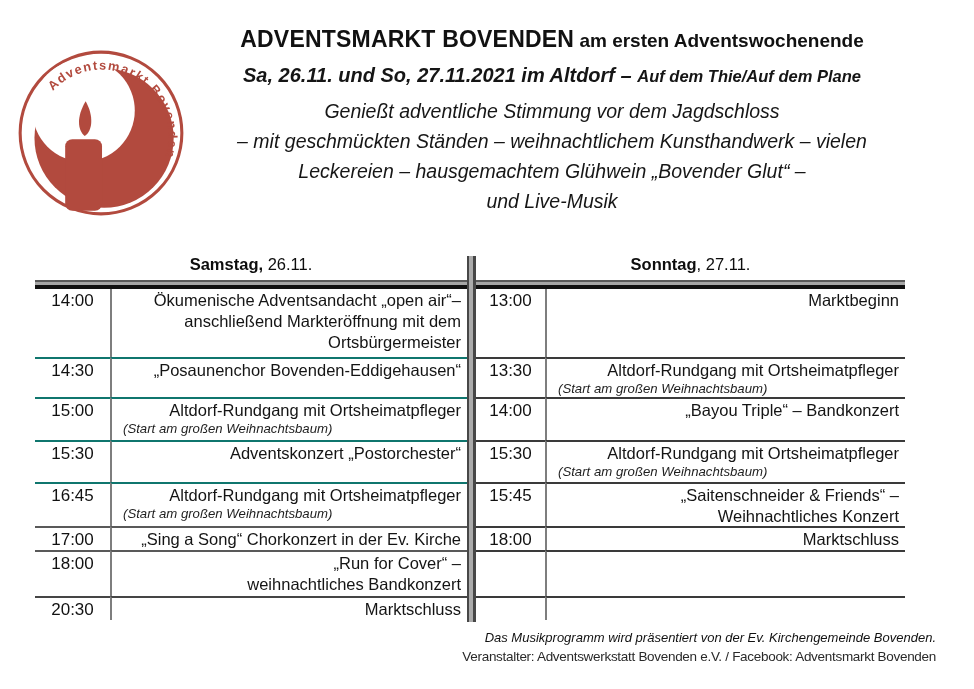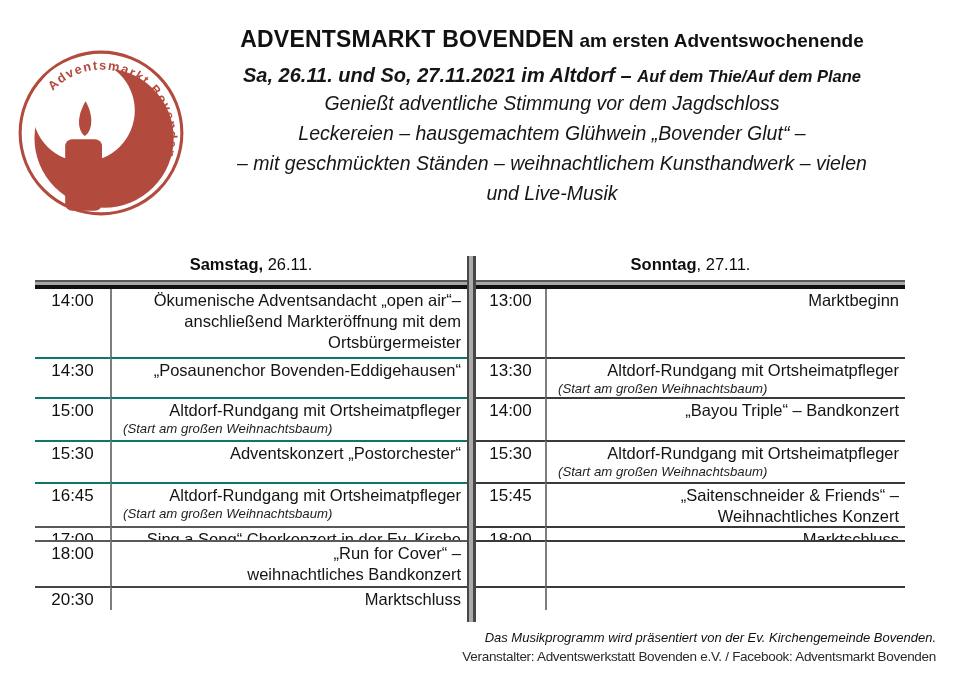--- a/index.html
+++ b/index.html
@@ -13,39 +13,39 @@
   .logo { position:absolute; left:14px; top:46px; width:174px; height:174px; }
 
   
   .header-block { position:absolute; left:140px; top:26px; width:824px; text-align:center; }
   .title-line { white-space:nowrap; }
   .title-main { font-size:23px; font-weight:bold; letter-spacing:.2px; color:#111; }
   .title-suffix { font-size:19px; font-weight:bold; color:#111; }
   .subtitle-line { margin-top:11px; white-space:nowrap; }
   .subtitle-main { font-size:20px; font-weight:bold; font-style:italic; color:#151515; }
   .subtitle-suffix { font-size:16.5px; font-weight:bold; font-style:italic; color:#151515; }
-  .desc-block { margin-top:1px; font-style:italic; font-size:19.5px; line-height:30px; color:#161616; }
+  .desc-block { margin-top:9px; font-style:italic; font-size:19.5px; line-height:30px; color:#161616; }
 
   
   .schedule { position:absolute; left:35px; top:253px; width:870px; height:369px; }
   .day-row { display:grid; grid-template-columns:432px 9px 429px; height:27px; }
   .day-cell { text-align:center; font-size:16.5px; padding-top:2px; color:#0d0d0d; }
   .day-bold { font-weight:bold; }
   .head-bar {
     height:9px;
     background:linear-gradient(#5a5a5a 0 2px, #a6a6a6 2px 5px, #111111 5px 9px);
   }
   .rows { position:relative; }
   .srow { display:grid; grid-template-columns:75px 357px 9px 69px 360px; overflow:hidden; }
   .srow:nth-child(1) { height:68px; }
   .srow:nth-child(2) { height:40px; }
   .srow:nth-child(3) { height:43px; }
   .srow:nth-child(4) { height:42px; }
   .srow:nth-child(5) { height:44px; }
-  .srow:nth-child(6) { height:14px; }
+  .srow:nth-child(6) { height:24px; }
   .srow:nth-child(7) { height:46px; }
   .srow:nth-child(8) { height:24px; }
   .cell { box-sizing:border-box; }
   .tcell { text-align:center; font-size:17px; padding-top:2px; color:#111; }
   .ecell { padding:1px 6px 0 11px; font-size:16.5px; line-height:21px; color:#141414; }
   .ecell .evline { white-space:nowrap;text-align:right; }
   .note { font-size:13.2px; font-style:italic; line-height:15px; color:#1d1d1d; white-space:nowrap; }
   .e1, .e2 { border-left:2px solid #7e7e7e; }
   .srow + .srow .t1, .srow + .srow .e1 { border-top:2px solid #0f766e; }
   .srow + .srow .t2, .srow + .srow .e2 { border-top:2px solid #3a3a3a; }
@@ -83,22 +83,22 @@
 
   <div class="header-block">
     <div class="title-line">
       <span class="title-main">ADVENTSMARKT BOVENDEN</span><span class="title-suffix"> am ersten Adventswochenende</span>
     </div>
     <div class="subtitle-line">
       <span class="subtitle-main">Sa, 26.11. und So, 27.11.2021 im Altdorf – </span><span class="subtitle-suffix">Auf dem Thie/Auf dem Plane</span>
     </div>
     <div class="desc-block">
       <div>Genießt adventliche Stimmung vor dem Jagdschloss</div>
+      <div>– mit geschmückten Ständen – weihnachtlichem Kunsthandwerk – vielen</div>
       <div>Leckereien – hausgemachtem Glühwein „Bovender Glut“ –</div>
-      <div>– mit geschmückten Ständen – weihnachtlichem Kunsthandwerk – vielen</div>
       <div>und Live-Musik</div>
     </div>
   </div>
 
   <div class="schedule">
     <div class="day-row">
       <div class="day-cell">
         <span class="day-bold">Samstag,</span><span> 26.11.</span>
       </div>
       <div></div>

